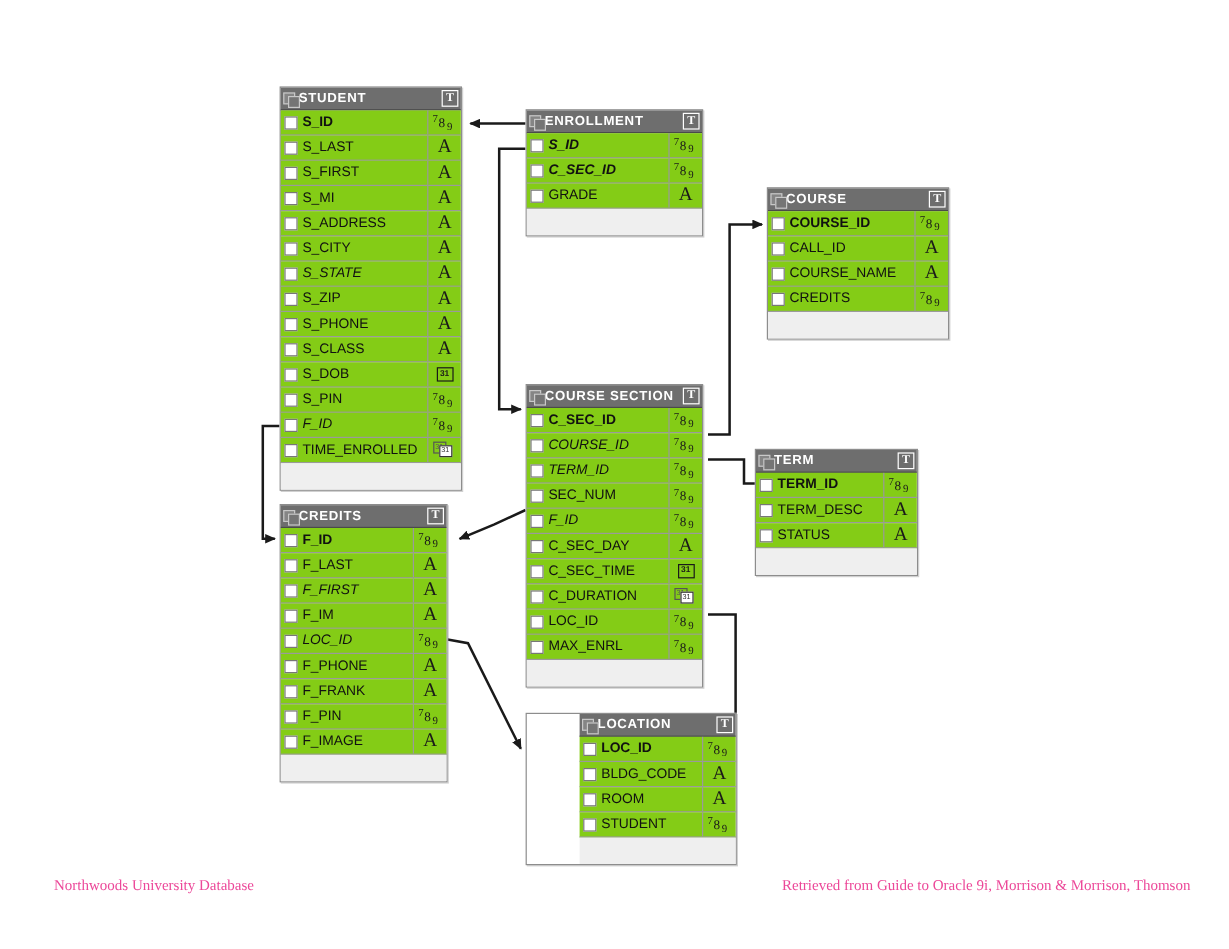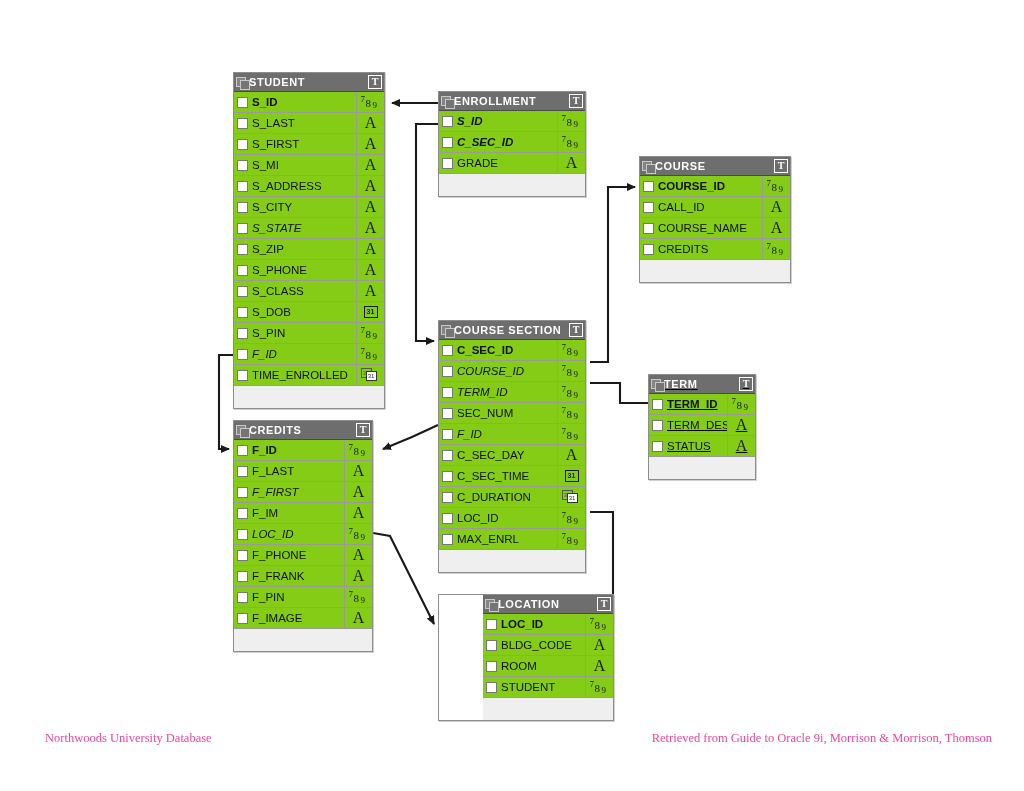--- a/index.html
+++ b/index.html
@@ -581,21 +581,21 @@
         <div class="ftype">
           <span class="t-num">
             <span class="n7">7</span>
             <span class="n8">8</span>
             <span class="n9">9</span>
           </span>
         </div>
       </div>
       <div class="frow empty"></div>
     </div>
-    <div class="table-box" style="left: 648px; top: 374px; width: 108px; text-decoration: underline;">
+    <div class="table-box" style="left: 629px; top: 374px; width: 136px;">
       <div class="tbl-header">
         <span class="ico-tbl"></span>
         <span class="hdr-title">TERM</span>
         <span class="ico-T">T</span>
       </div>
       <div class="frow">
         <div class="fname key">
           <span class="chk"></span>
           <span class="lbl">TERM_ID</span>
         </div>

